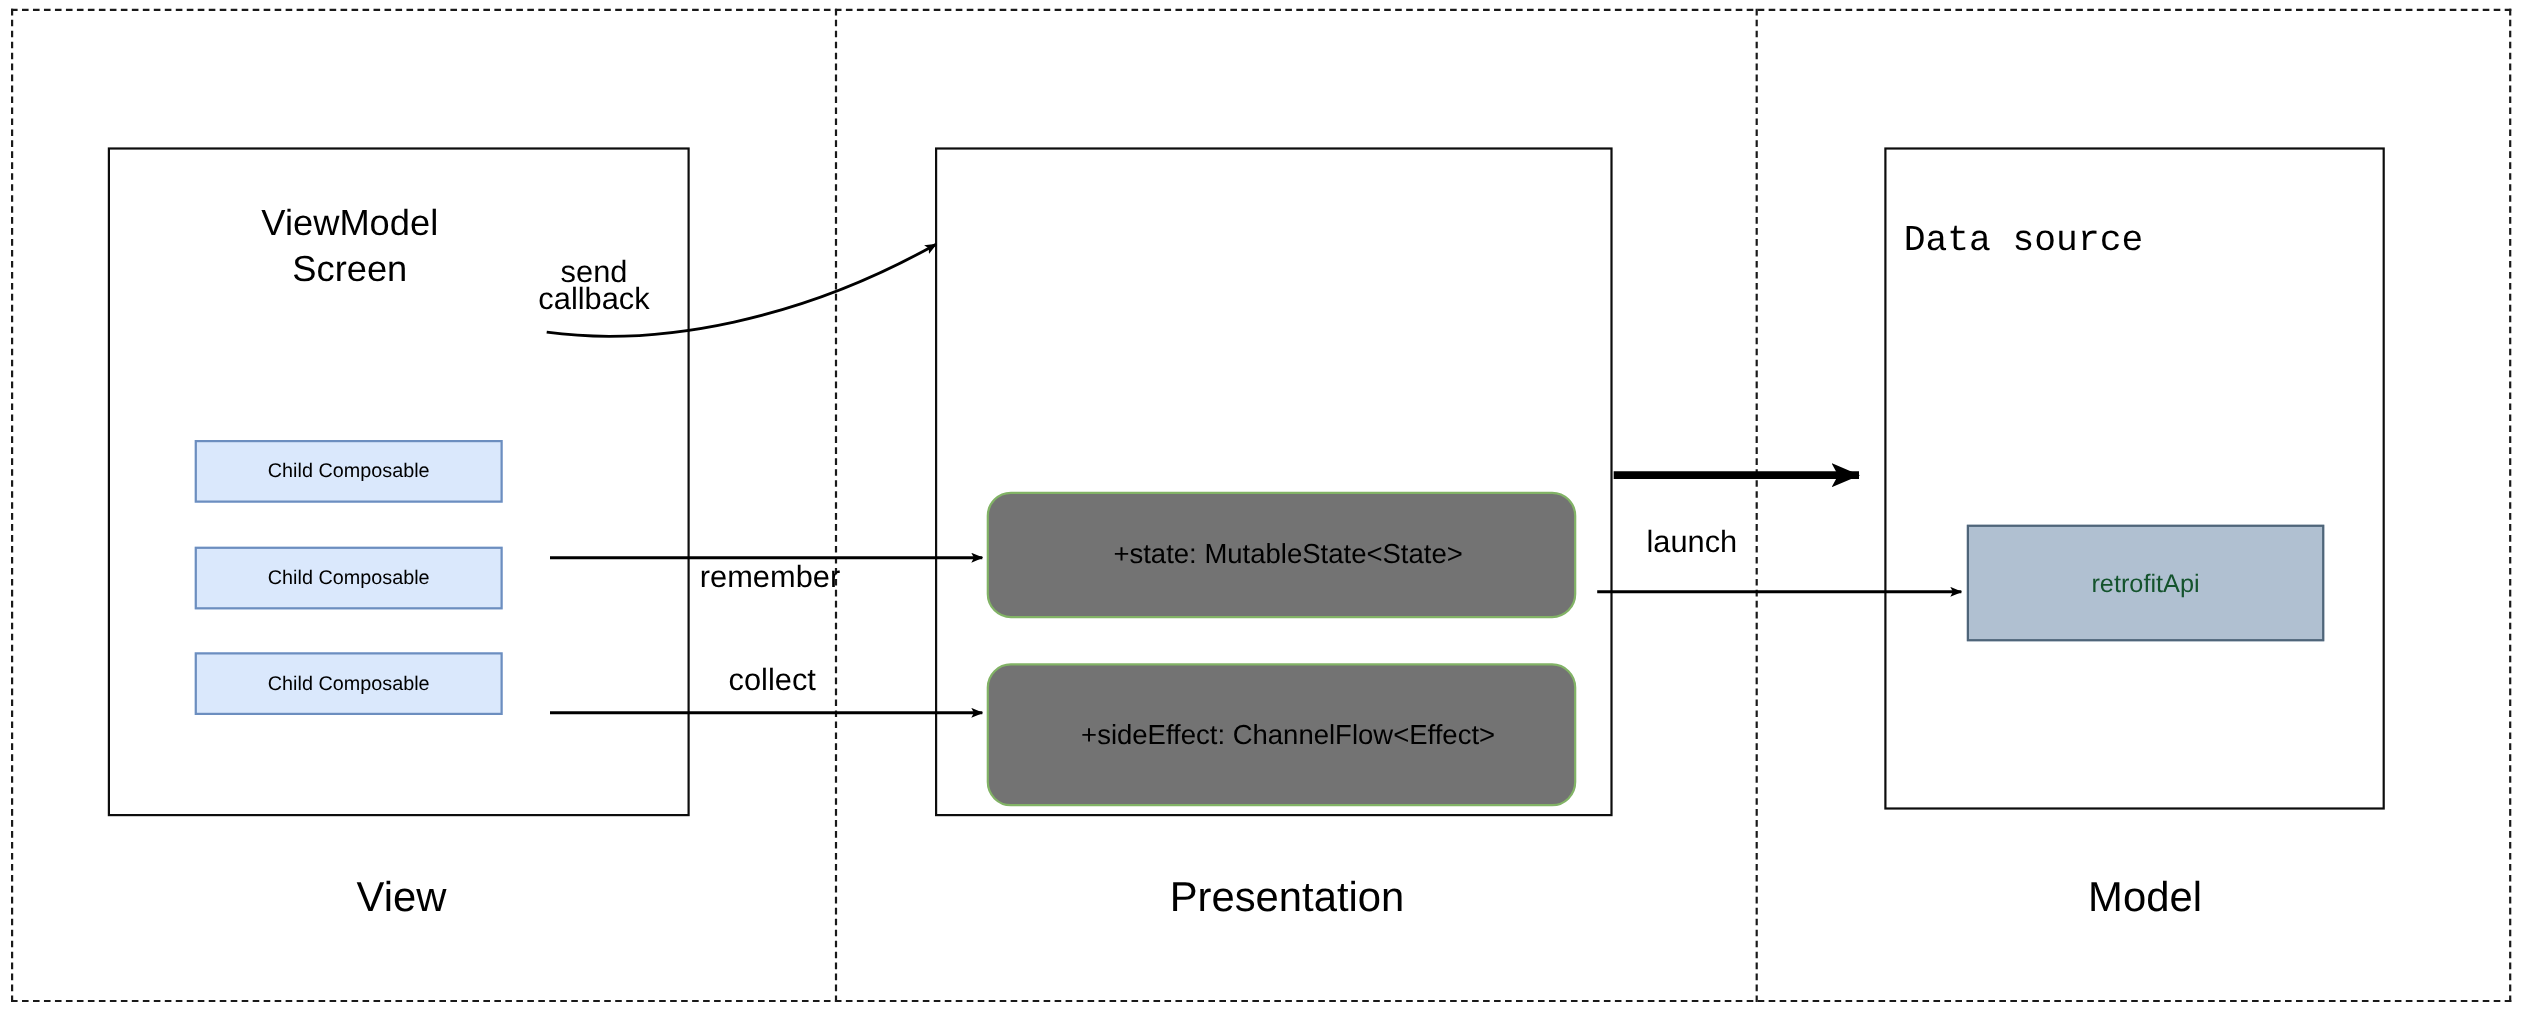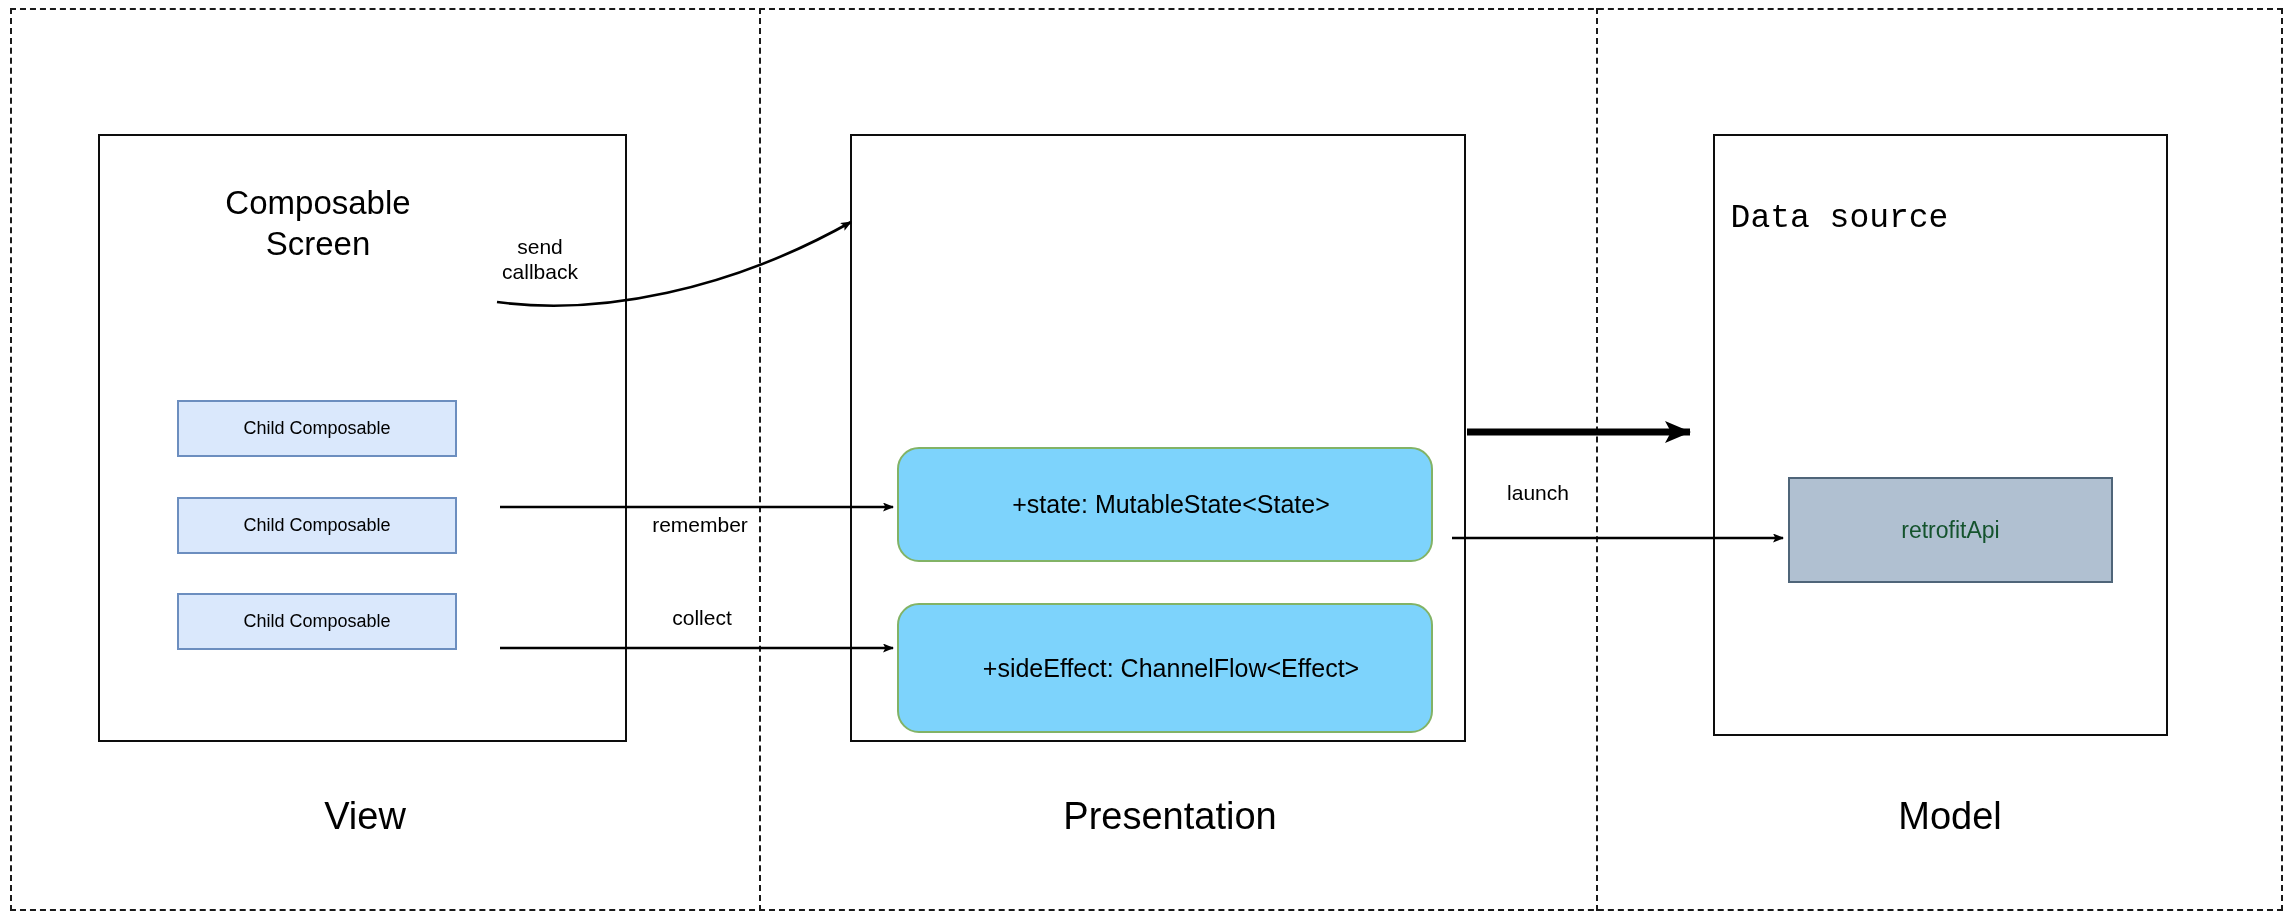--- a/index.html
+++ b/index.html
@@ -79,21 +79,21 @@
   }
   #child-composable-1 { top: 400px; }
   #child-composable-2 { top: 497px; }
   #child-composable-3 { top: 593px; }
 
   
   .state-capsule {
     position: absolute;
     left: 897px;
     width: 536px;
-    background: #7dd3fc;
+    background: #737373;
     border: 2px solid #82b366;
     border-radius: 22px;
     box-sizing: border-box;
     display: flex;
     align-items: center;
     justify-content: center;
     font-size: 25px;
     color: #000000;
     padding-left: 12px;
   }
@@ -113,21 +113,21 @@
     display: flex;
     align-items: center;
     justify-content: center;
     font-size: 23px;
     color: #14532d;
   }
 
   
   .edge-label {
     position: absolute;
-    font-size: 21px;
+    font-size: 28px;
     line-height: 25px;
     text-align: center;
     white-space: pre-line;
     color: #000000;
   }
   #send-callback-label { left: 470px;  top: 234px; width: 140px; }
   #remember-label      { left: 620px;  top: 512px; width: 160px; }
   #collect-label       { left: 622px;  top: 605px; width: 160px; }
   #launch-label        { left: 1478px; top: 480px; width: 120px; }
 
@@ -156,21 +156,21 @@
 <body>
 
 <div id="canvas">
 
   <div class="outer-frame"></div>
 
   <div class="divider" id="divider-view-presentation"></div>
   <div class="divider" id="divider-presentation-model"></div>
 
   <div class="layer-box" id="composable-screen-box"></div>
-  <div class="box-title" id="composable-screen-title">Composable
+  <div class="box-title" id="composable-screen-title">ViewModel
 Screen</div>
 
   <div class="child-chip" id="child-composable-1">
     <span>Child Composable</span>
   </div>
   <div class="child-chip" id="child-composable-2">
     <span>Child Composable</span>
   </div>
   <div class="child-chip" id="child-composable-3">
     <span>Child Composable</span>

